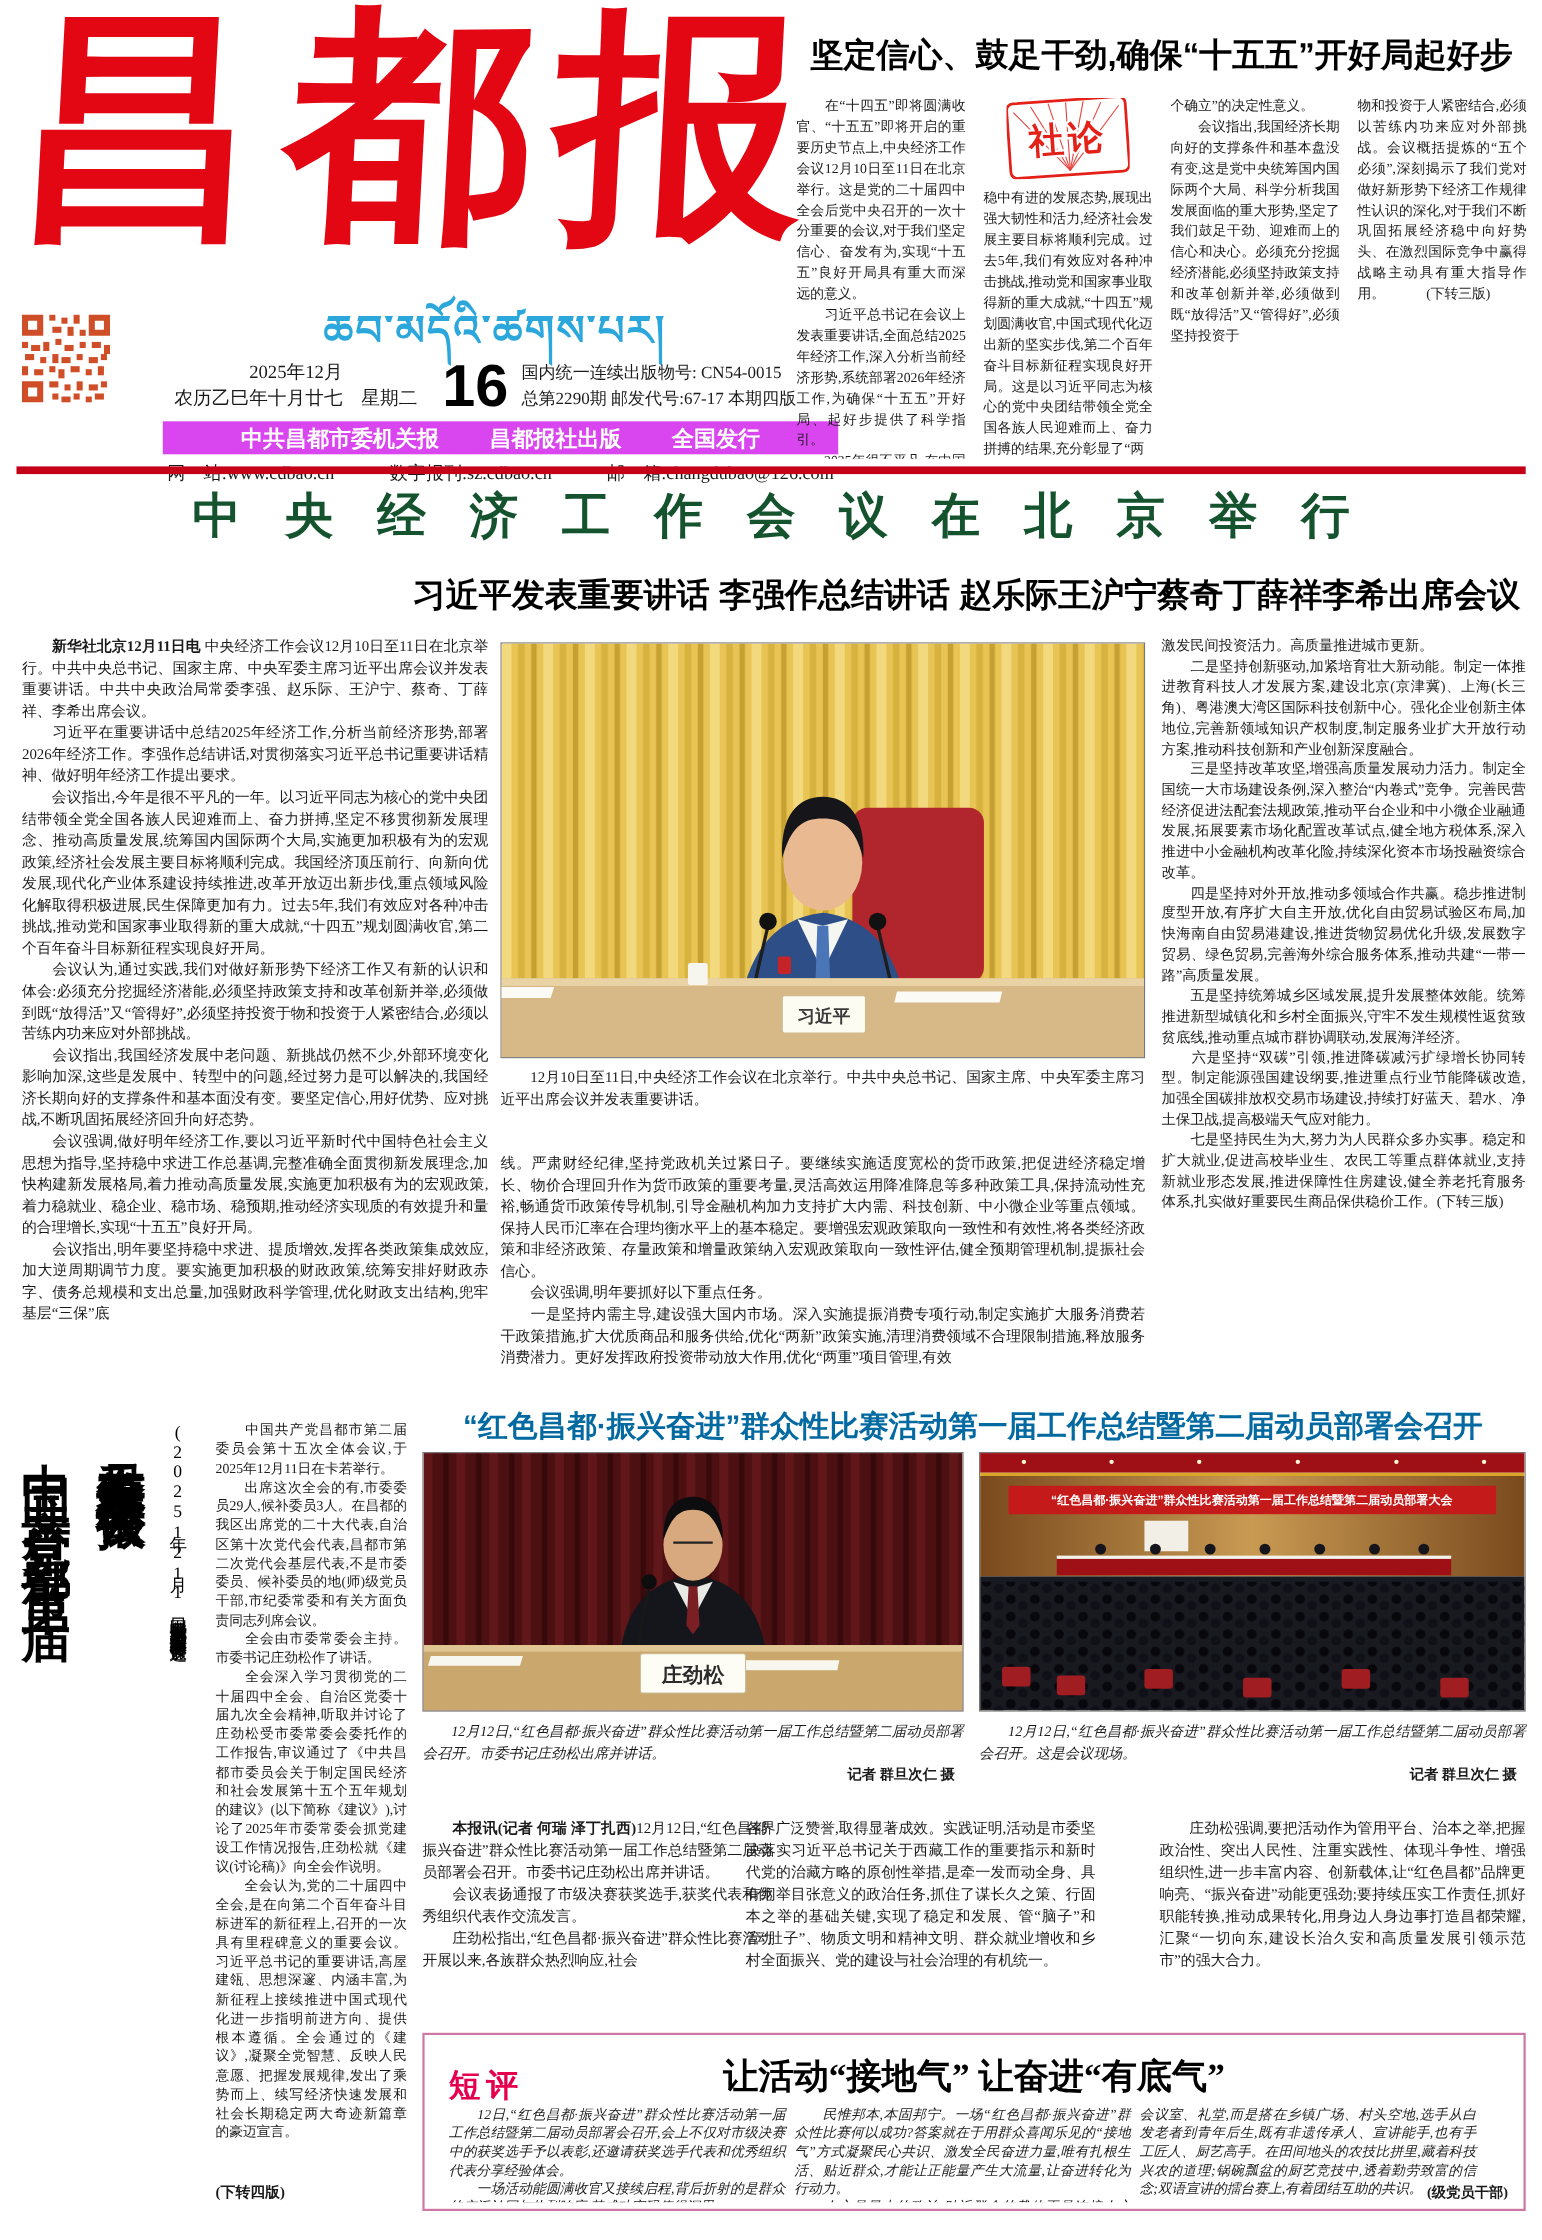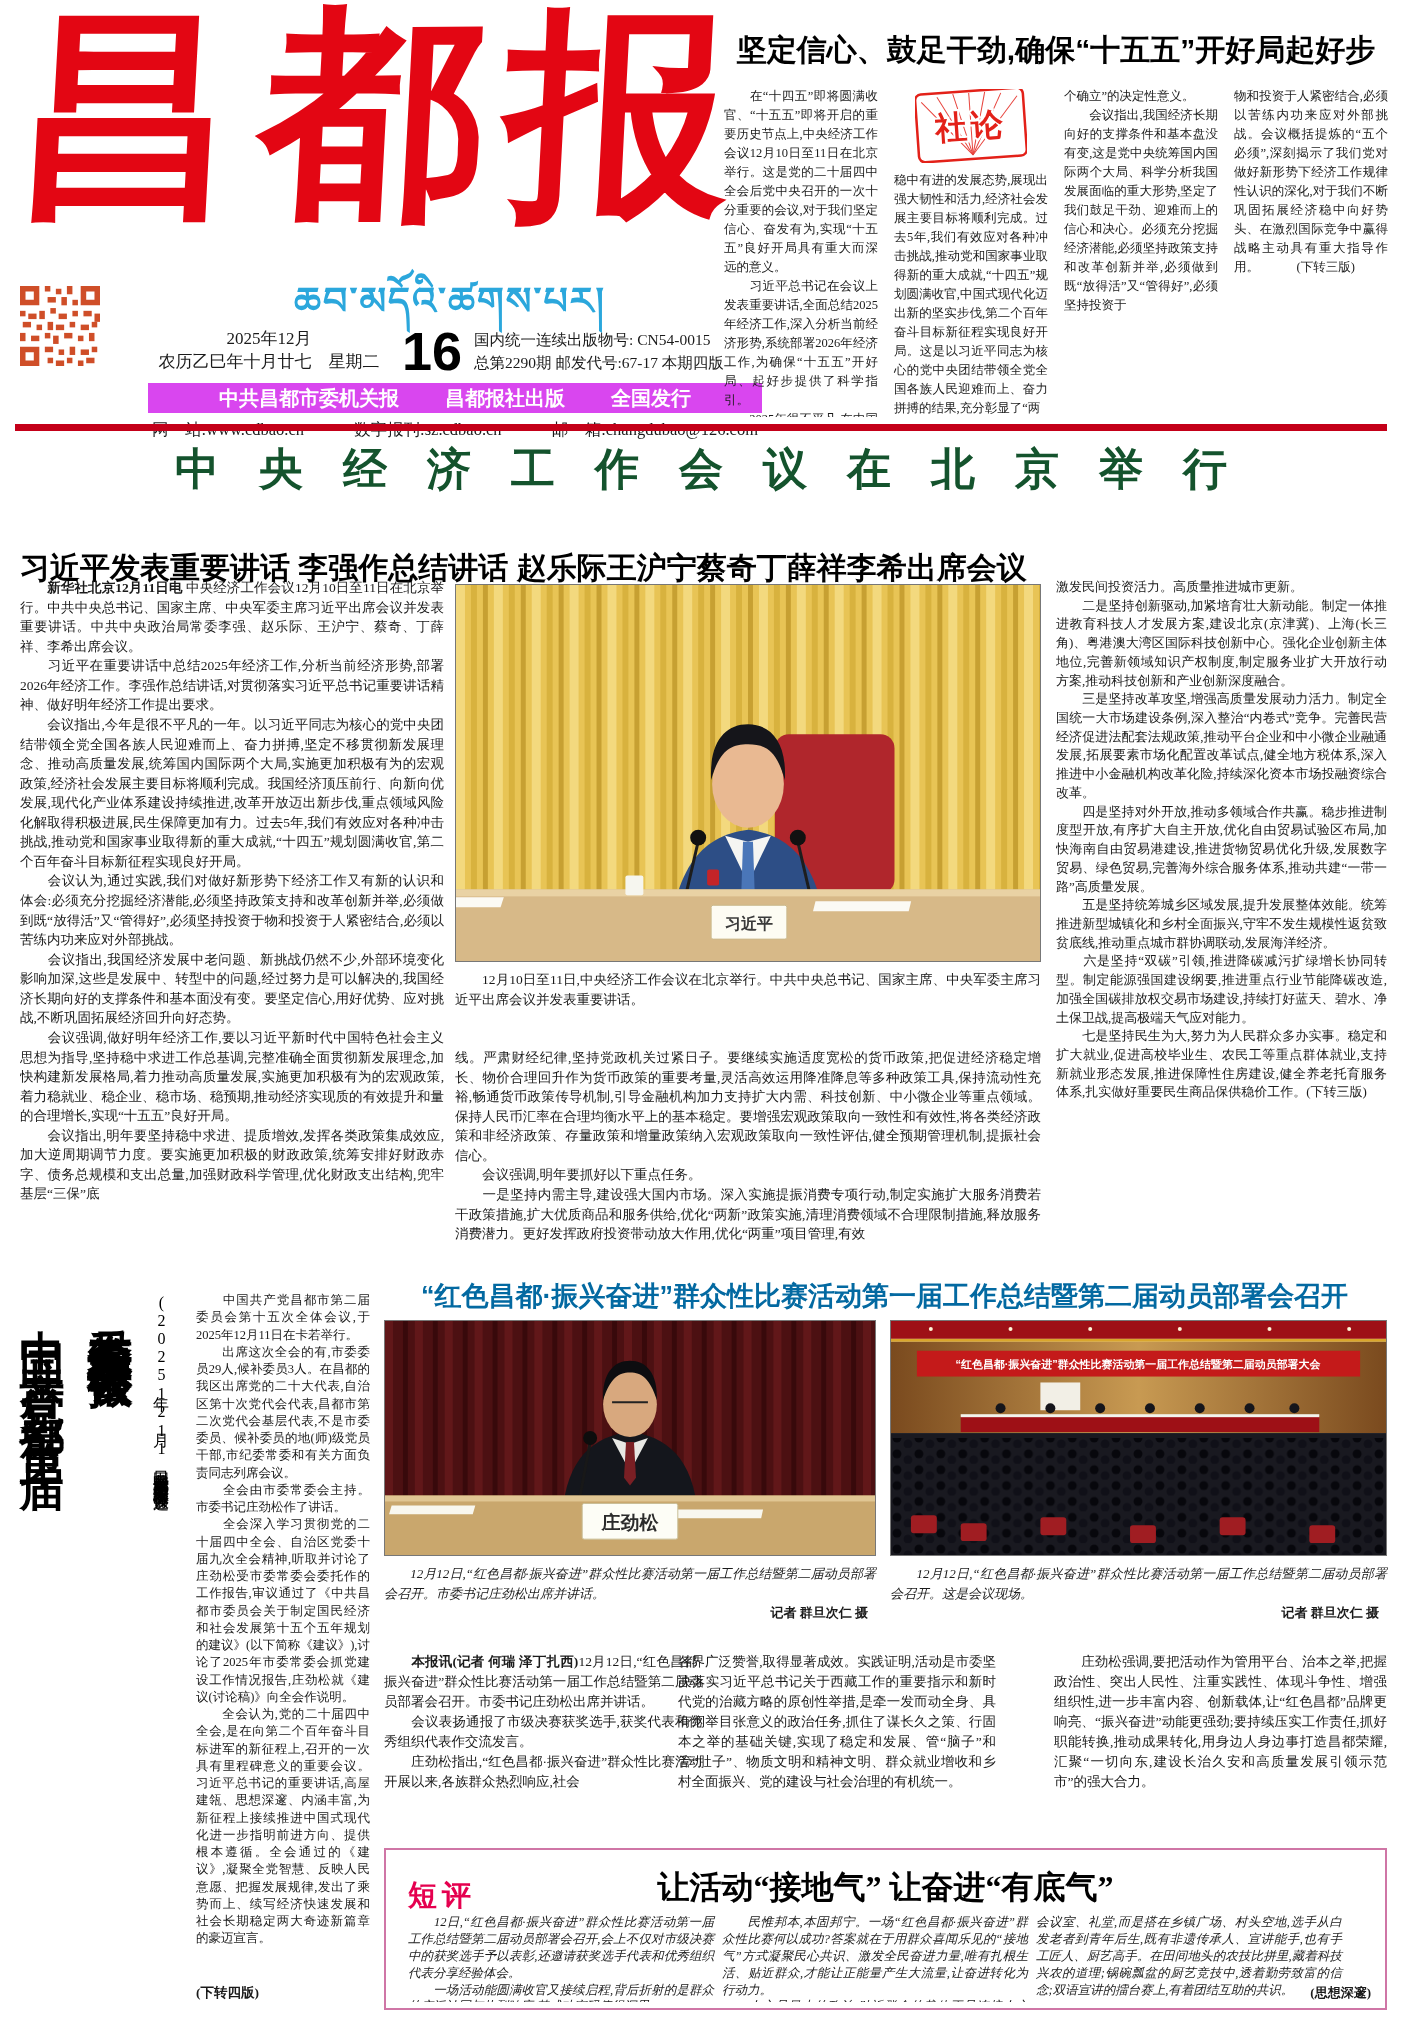--- a/index.html
+++ b/index.html
@@ -37,22 +37,22 @@
   #editorial { left:724px; top:30px; width:664px; }
   #editorial-headline { font-size:30px; white-space:nowrap; text-align:center;
     color:#000; }
   #editorial-body { margin-top:16px; display:flex; gap:16px; height:330px; overflow:hidden; }
   .ed-col { width:154px; font-size:12.5px; line-height:1.52; text-align:justify; }
   #editorial-stamp { display:block; margin:2px auto 8px auto; }
 
   
   #lead-headline { left:20px; top:440px; width:1362px; text-align:center;
     font-size:44px; letter-spacing:40px; text-indent:40px; white-space:nowrap; color:#14532d; }
-  #lead-subheadline { left:20px; top:521px; width:1362px; text-align:left;
-    font-size:30px; color:#000;margin-top:27px; }
+  #lead-subheadline { left:20px; top:521px; width:1362px; text-align:right;
+    font-size:30px; color:#000; }
   #lead-left { left:20px; top:578px; width:424px; height:694px;
     font-size:13.5px; line-height:1.45; }
   #lead-photo { left:455px; top:584px; width:586px; height:378px; border:1px solid #777; }
   #lead-caption { left:455px; top:970px; width:586px; font-size:13.5px; line-height:1.5; }
   #lead-credit { text-align:right; font-weight:bold; padding-right:6px; }
   #lead-center { left:455px; top:1048px; width:586px; height:224px;
     font-size:13.5px; line-height:1.45; }
   #lead-right { left:1056px; top:578px; width:331px; height:694px;
     font-size:13px; line-height:1.44; }
   .lead-in { font-weight:bold; }
@@ -374,16 +374,16 @@
   <div class="abs" id="commentary">
     <div id="commentary-label">短评</div>
     <div id="commentary-headline">让活动“接地气” 让奋进“有底气”</div>
     <div id="commentary-cols">
       <div class="cm-col pre">　　12日,“红色昌都·振兴奋进”群众性比赛活动第一届工作总结暨第二届动员部署会召开,会上不仅对市级决赛中的获奖选手予以表彰,还邀请获奖选手代表和优秀组织代表分享经验体会。
 　　一场活动能圆满收官又接续启程,背后折射的是群众的广泛认同与热烈响应,其成功密码值得深思。</div>
       <div class="cm-col pre">　　民惟邦本,本固邦宁。一场“红色昌都·振兴奋进”群众性比赛何以成功?答案就在于用群众喜闻乐见的“接地气”方式凝聚民心共识、激发全民奋进力量,唯有扎根生活、贴近群众,才能让正能量产生大流量,让奋进转化为行动力。
 　　人心是最大的政治,贴近群众的载体正是连接人心的“桥梁”。这场比赛的舞台没有局限在</div>
       <div class="cm-col pre">会议室、礼堂,而是搭在乡镇广场、村头空地,选手从白发老者到青年后生,既有非遗传承人、宣讲能手,也有手工匠人、厨艺高手。在田间地头的农技比拼里,藏着科技兴农的道理;锅碗瓢盆的厨艺竞技中,透着勤劳致富的信念;双语宣讲的擂台赛上,有着团结互助的共识。</div>
     </div>
-    <div id="commentary-jump">(思想深邃)</div>
+    <div id="commentary-jump">(级党员干部)</div>
   </div>
 
 </div>
 
 </body></html>

